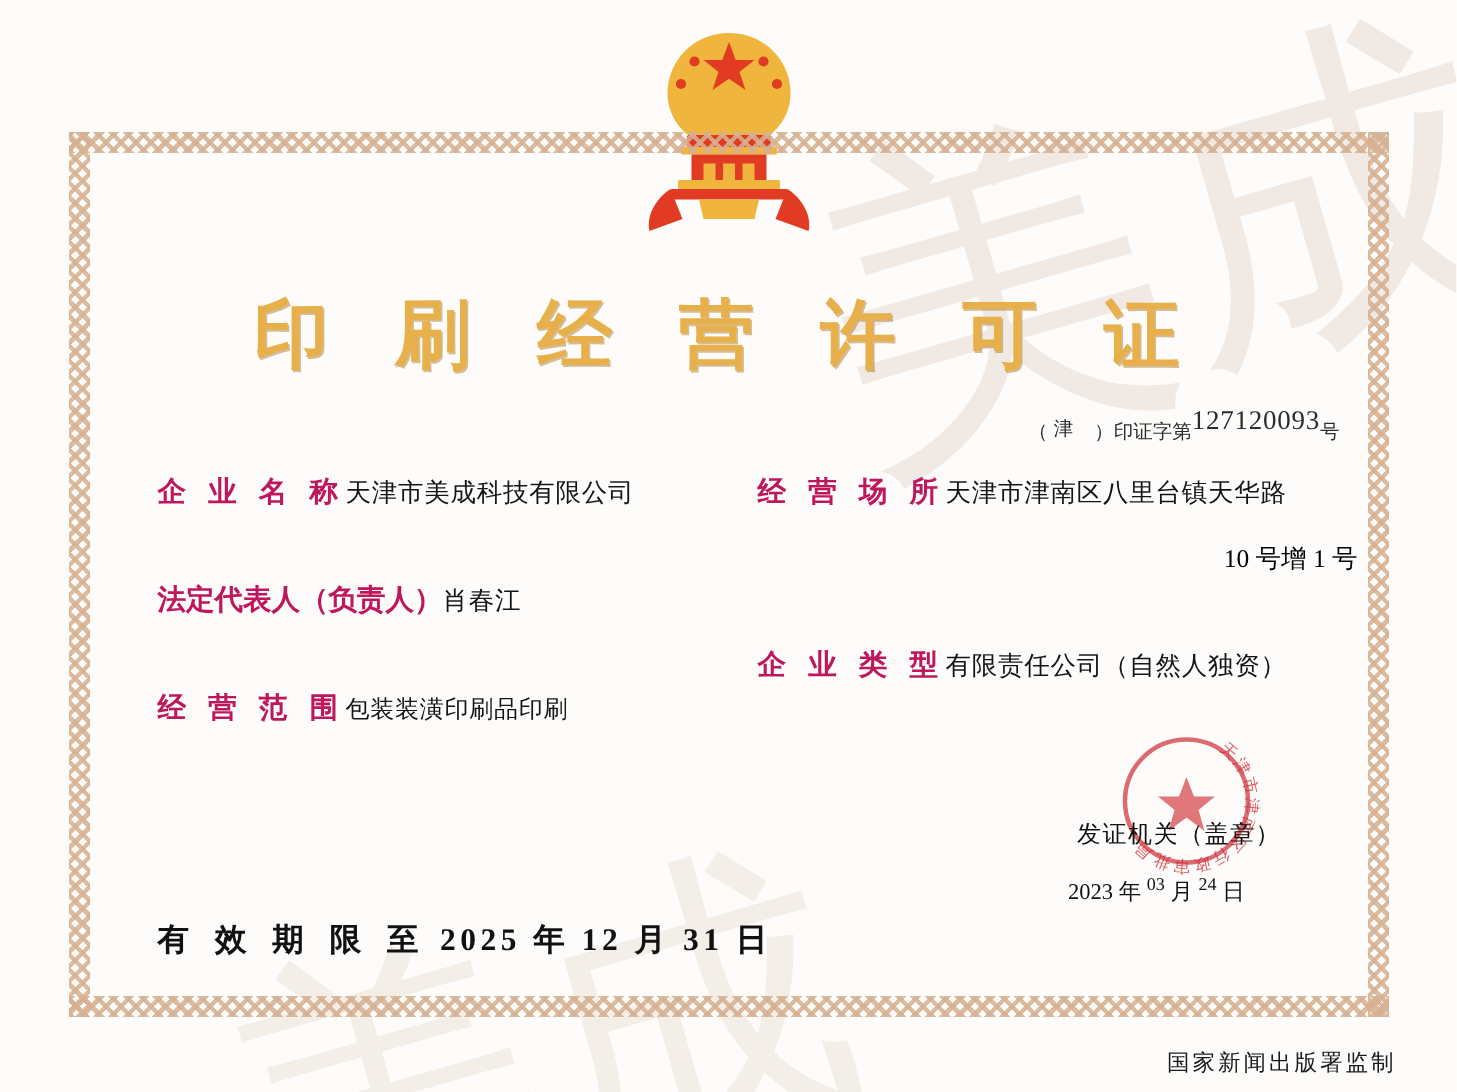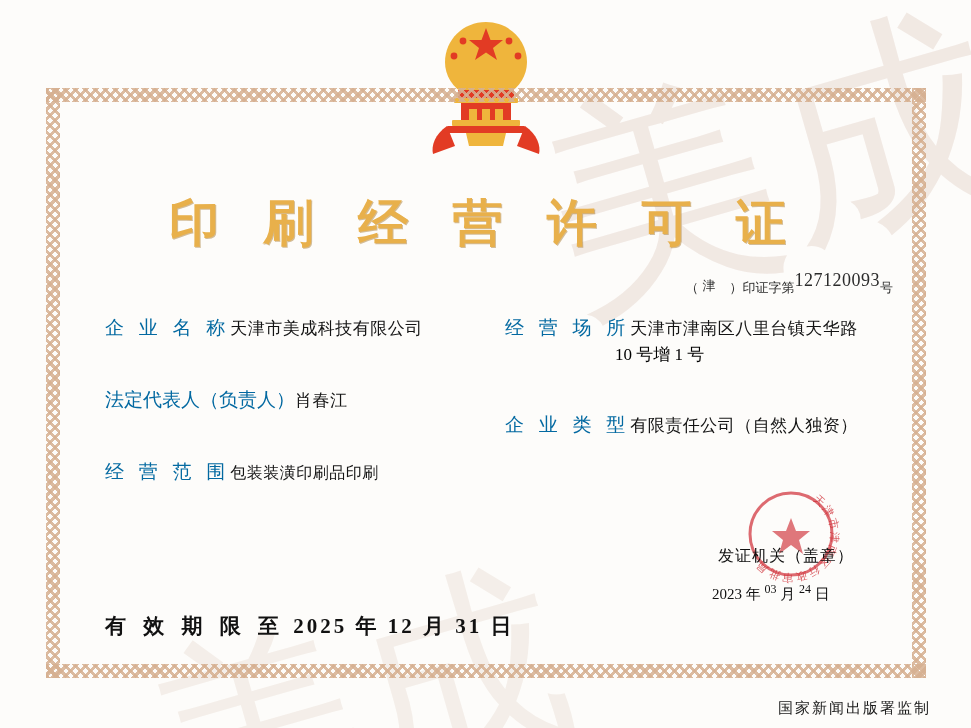--- a/index.html
+++ b/index.html
@@ -134,39 +134,40 @@
     top: 315px;
     width: 100%;
     height: 230px;
   }
   .col-left  { position: absolute; left: 105px; width: 390px; }
   .col-right { position: absolute; left: 505px; width: 400px; }
 
   .row { position: relative; margin-bottom: 46px; }
   .label {
     font-size: 19px;
-    color: #0369a1;
+    color: #be185d;
     letter-spacing: 5px;
     white-space: nowrap;
     display: inline-block;
     vertical-align: baseline;
+    font-weight: bold;
   }
   .label.tight { letter-spacing: 0px; }
   .value {
     font-size: 17px;
     color: #141414;
     letter-spacing: 0.5px;
     display: inline;
   }
   .value.small { font-size: 16px; }
   .wrap2 {
     display: block;
-    text-align: left;
+    text-align: right;
     font-size: 17px;
-    margin-top: 2px;
+    margin-top: 20px;
     margin-left: 110px;
   }
 
   
   .validity {
     position: absolute;
     left: 105px;
     top: 612px;
     font-size: 21px;
     font-weight: bold;

